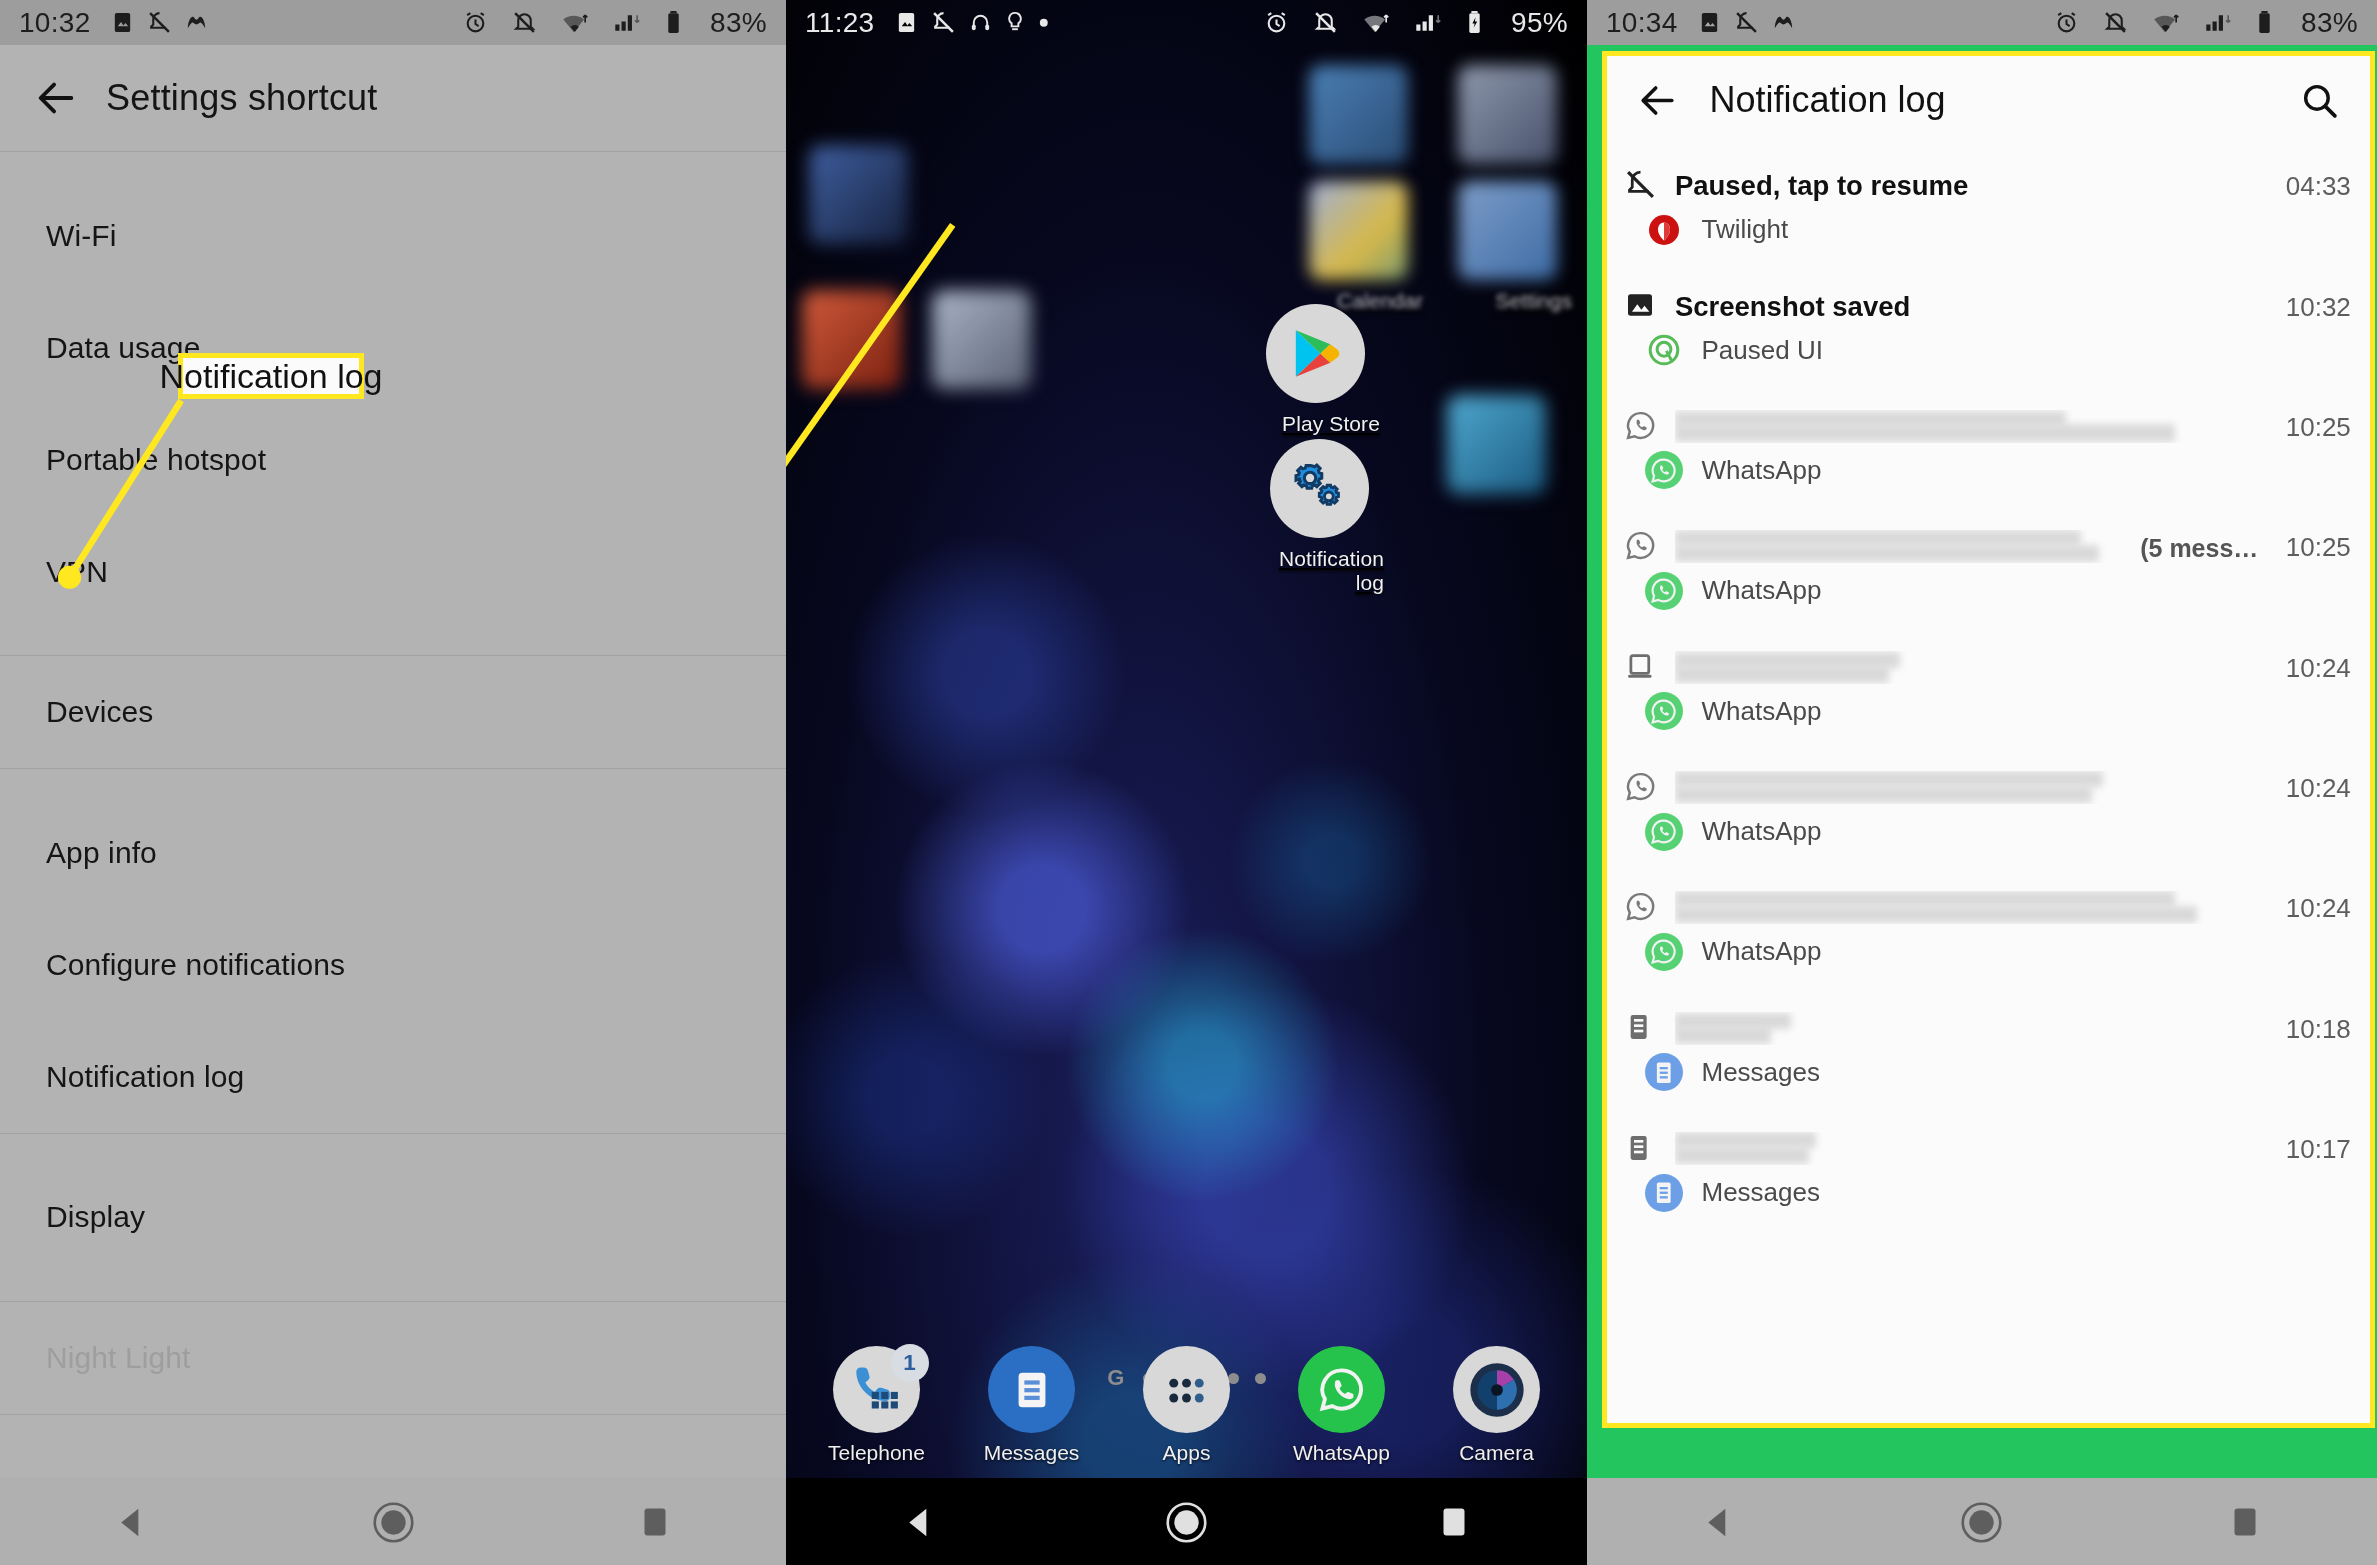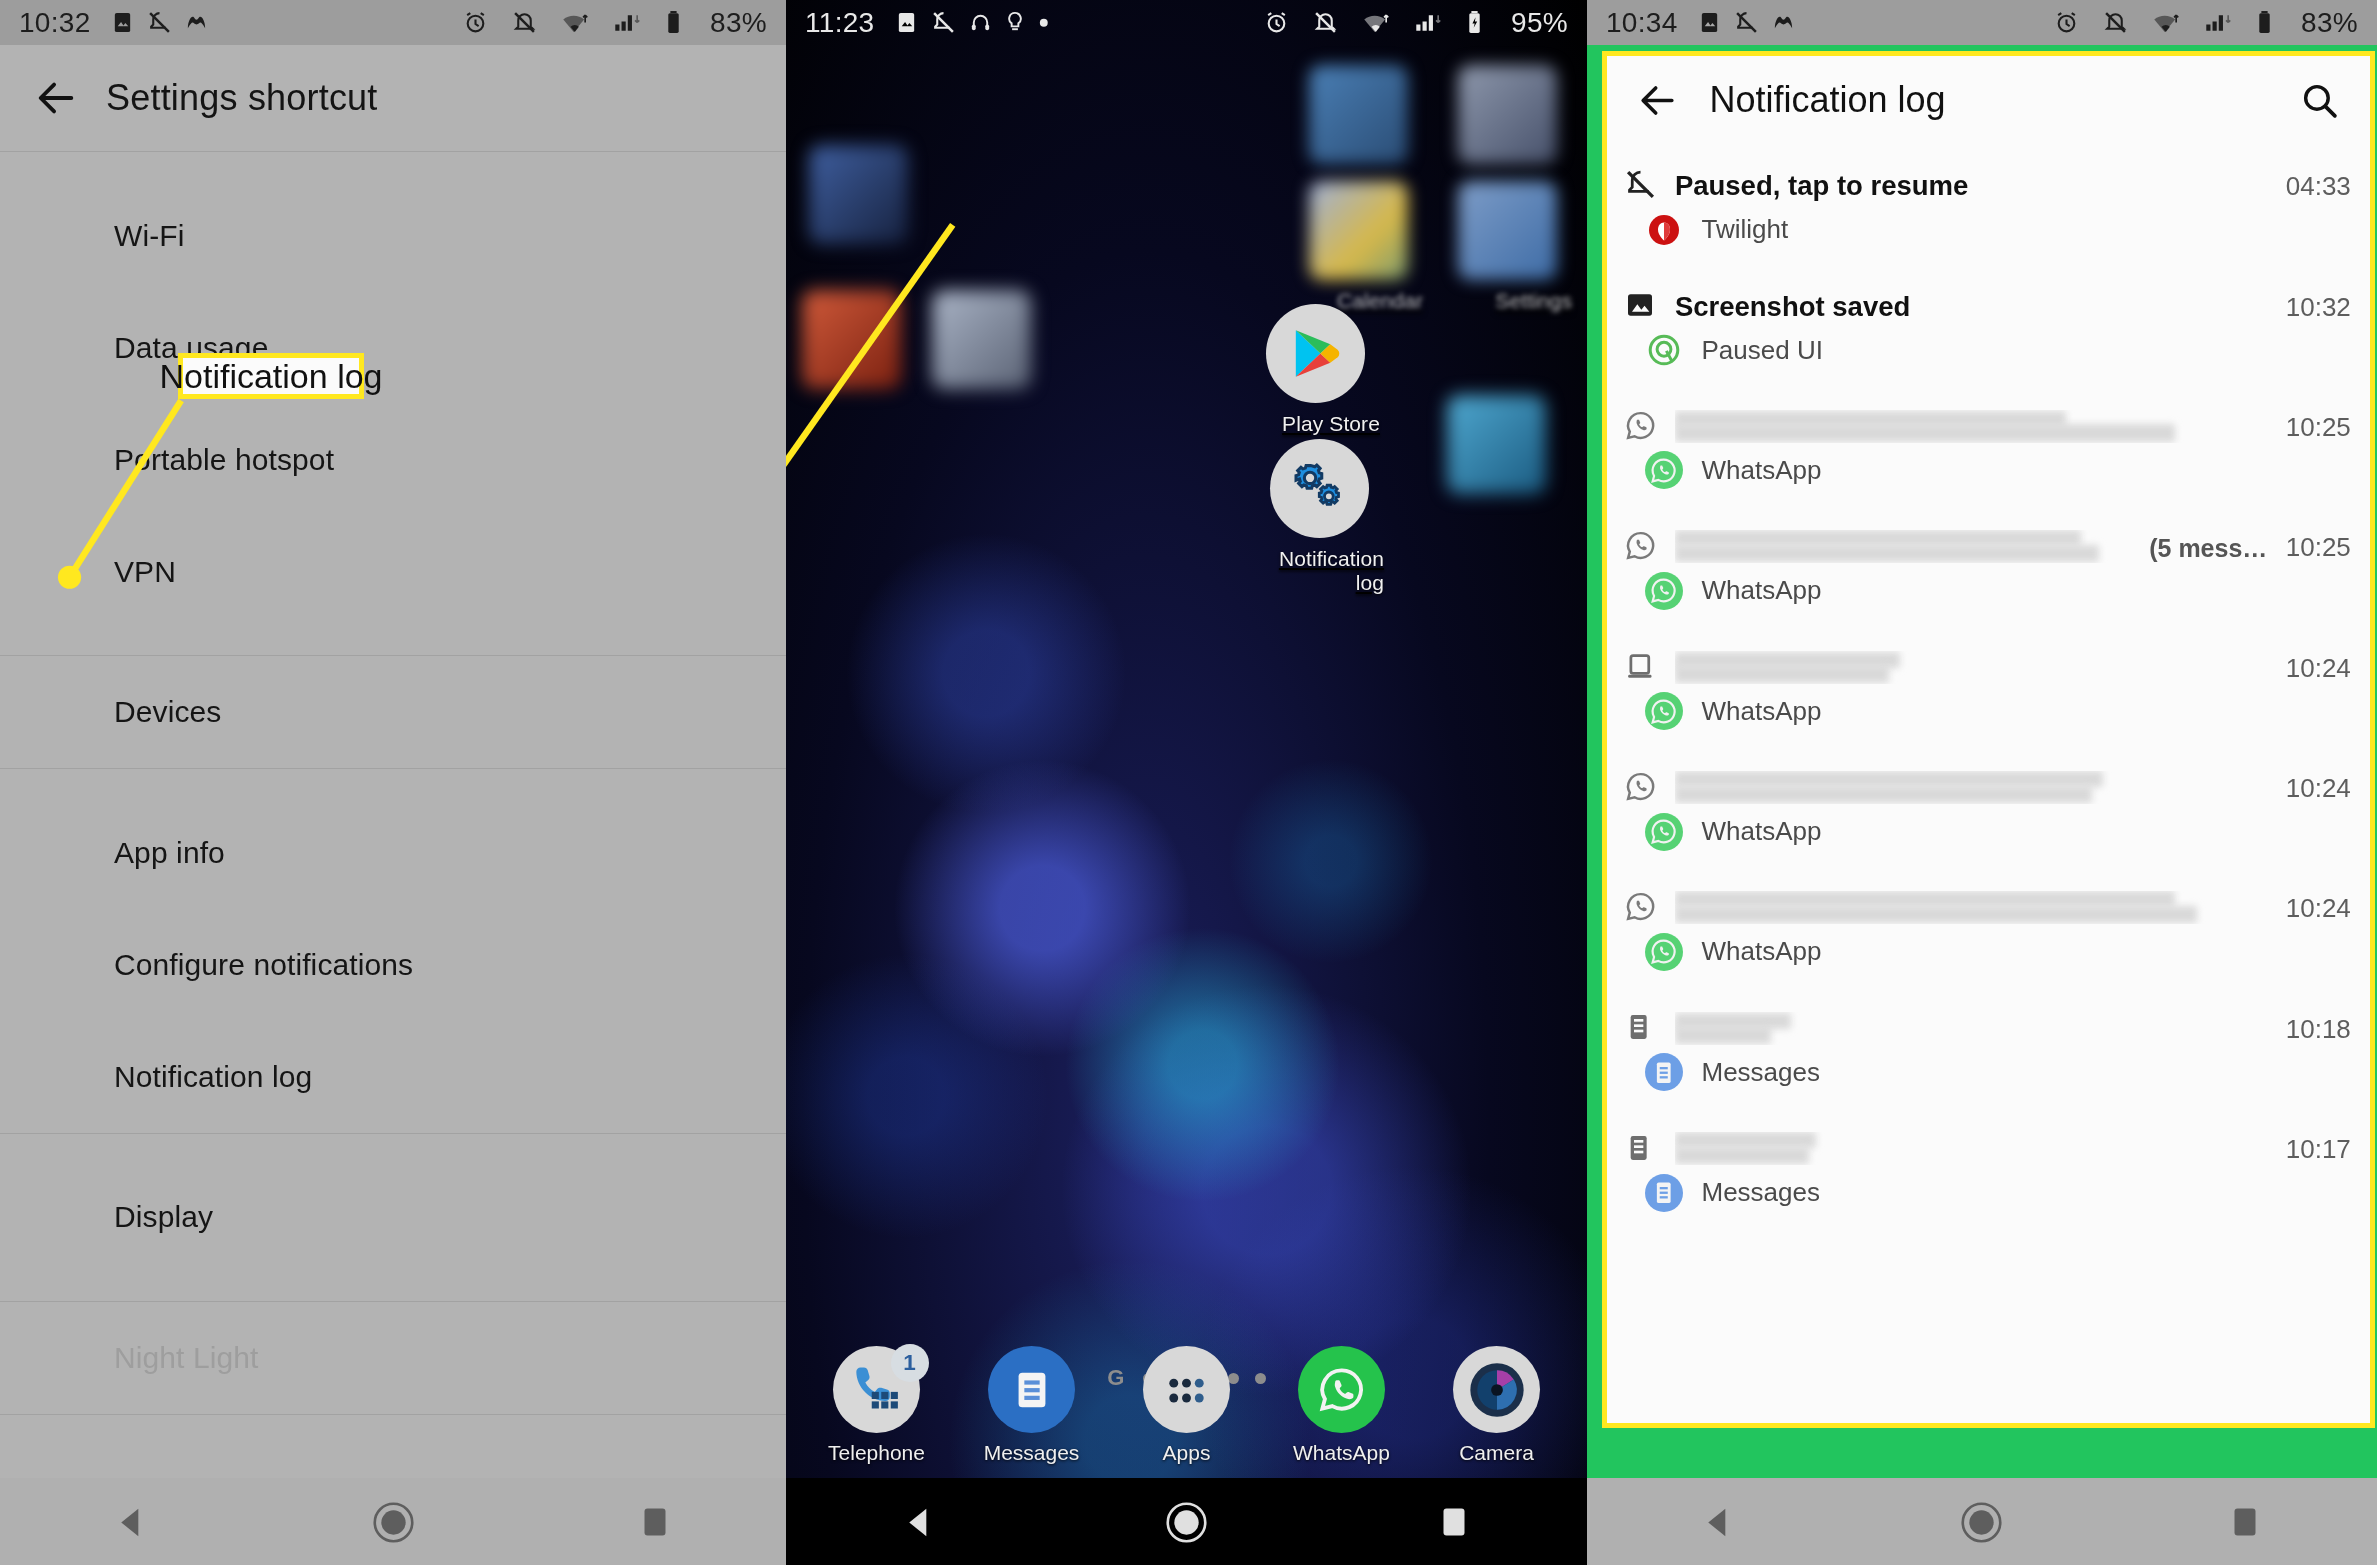--- a/index.html
+++ b/index.html
@@ -38,21 +38,21 @@
     display: flex; align-items: center; padding-left: 25px;
     border-bottom: 1.4px solid #a2a2a2;
   }
   .lp-back { width: 61px; height: 61px; display: flex; align-items: center; justify-content: center; }
   .lp-title { font-size: 36px; color: #141414; font-weight: 400; margin-left: 20px; letter-spacing: 0.2px; }
 
   .lp-list { position: relative; }
   .lp-group { border-bottom: 1.4px solid #a2a2a2; }
   .lp-item {
     height: 112px; display: flex; align-items: center;
-    padding-left: 114px; font-size: 30px; color: #151515;
+    padding-left: 46px; font-size: 30px; color: #151515;
     letter-spacing: 0.1px;
   }
   .lp-item.dim { color: #9e9e9e; }
   .lp-group.pad-top { padding-top: 27.5px; }
   .lp-group.pad-bot { padding-bottom: 27.5px; }
 
   
   .callout-box {
     position: absolute; background: #fbfbfb;
     border: 5px solid #ffe81f;
@@ -120,21 +120,21 @@
   .rp-list { background: #fbfbfb; }
   .rp-row { padding: 7.2px 19px 7.2px 16px; }
   .rp-line1 { display: flex; align-items: flex-end; gap: 17.4px; height: 51px; }
   .rp-ico { width: 35px; height: 35px; flex: 0 0 35px; display: flex; align-items: center; justify-content: center; }
   .rp-title-txt { font-size: 27.5px; color: #111; font-weight: 700; flex: 1; white-space: nowrap; }
   .rp-redact { flex: 1; height: 33px; position: relative; overflow: hidden; }
   .rp-redact i {
     position: absolute; display: block; background: #d9d9d9; border-radius: 2.2px;
     filter: blur(3.6px);
   }
-  .rp-extra { font-size: 25px; color: #555; font-weight: 700; white-space: nowrap; margin-right: 1px; }
+  .rp-extra { font-size: 25px; color: #555; font-weight: 700; white-space: nowrap; margin-right: 10px; }
   .rp-time { font-size: 26px; color: #5d5d5d; white-space: nowrap; }
   .rp-line2 { display: flex; align-items: center; gap: 19px; padding-left: 22px; height: 55px; }
   .rp-app-ic { width: 38px; height: 38px; border-radius: 50%; display: flex; align-items: center; justify-content: center; }
   .rp-app-name { font-size: 26px; color: #4a4a4a; }
 </style>
 </head>
 <body>
 
 <div class="stage">
 

